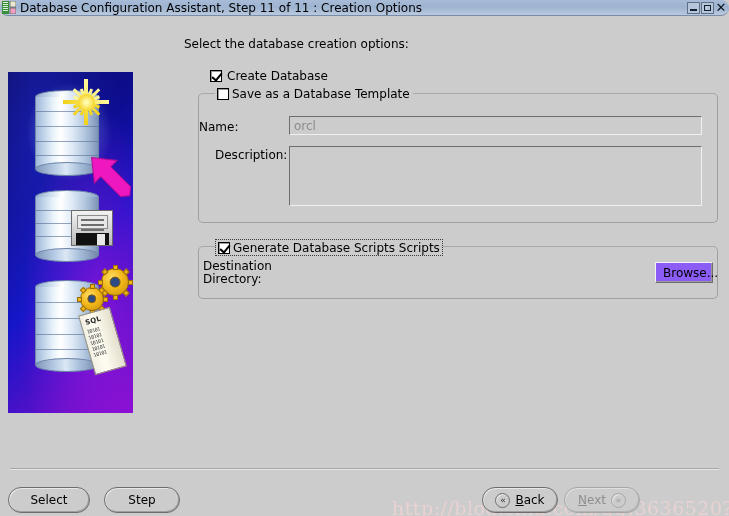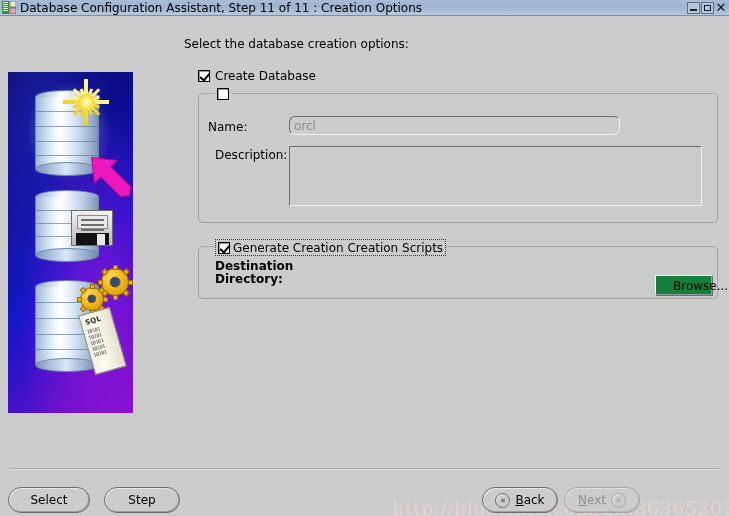--- a/index.html
+++ b/index.html
@@ -21,20 +21,21 @@
   .titlebar {
     position: absolute;
     left: 0; top: 0;
     width: 729px;
     height: 16px;
     background: linear-gradient(to bottom, #a8bcd8 0%, #9db3cf 45%, #b9c9df 100%);
     border-bottom: 1px solid #7a8da8;
     display: flex;
     align-items: center;
     box-sizing: border-box;
+    border-radius: 8px;
   }
   .tb-icon {
     width: 14px; height: 13px;
     margin-left: 2px;
     margin-right: 4px;
     position: relative;
     flex: 0 0 auto;
   }
   .tb-title {
     font-size: 12px;
@@ -277,21 +278,21 @@
   }
   .instr {
     font-size: 12px;
     color: #000;
     margin: 0 0 18px 4px;
   }
 
   .chkrow {
     display: flex;
     align-items: center;
-    margin: 0 0 10px 18px;
+    margin: 0 0 10px 30px;
   }
   .chk {
     width: 12px; height: 12px;
     background: #ffffff;
     border: 1px solid #000000;
     box-shadow: inset 1px 1px 0 #9a9a9a;
     box-sizing: border-box;
     position: relative;
     flex: 0 0 auto;
   }
@@ -383,34 +384,33 @@
     box-sizing: border-box;
     background: #cccccc;
     resize: none;
     font-size: 12px;
     font-family: "DejaVu Sans", "Liberation Sans", sans-serif;
     padding: 2px 4px;
     outline: none;
   }
 
   .btn-rect {
-    background: #15803d;
+    background: #8b5cf6;
     border: 1px solid #777;
     border-top-color: #f2f2f2;
     border-left-color: #f2f2f2;
     border-right-color: #6e6e6e;
     border-bottom-color: #6e6e6e;
     box-shadow: inset -1px -1px 0 #9a9a9a;
     font-size: 12px;
     font-family: "DejaVu Sans", "Liberation Sans", sans-serif;
-    padding: 3px 17px;
+    padding: 3px 7px;
     box-sizing: border-box;
     color: #000;
     cursor: default;
-    margin-top: 13px;
   }
 
   
   .sep {
     position: absolute;
     left: 10px; top: 451px;
     width: 709px;
     height: 1px;
     background: #a8a8a8;
     border-bottom: 1px solid #e4e4e4;
@@ -609,40 +609,41 @@
     <div class="instr">Select the database creation options:</div>
 
     <div class="chkrow">
       <span class="chk on"></span>
       <span class="chklabel">Create Database</span>
     </div>
 
     <div class="group g1">
       <div class="legend">
         <span class="chk"></span>
-      </div>
-
-      <div class="frow" style="left:9px; top:27px;">
+        <span class="chklabel">Save as a Database Template</span>
+      </div>
+
+      <div class="frow" style="left:0; top:27px;">
         <span class="flabel" style="width:74px;">Name:</span>
       </div>
-      <input class="tf disabled" type="text" readonly="" style="position: absolute; left: 90px; top: 22px; width: 331px; height: 19px; border-radius: 6px;" value="orcl">
+      <input class="tf disabled" type="text" readonly="" style="position: absolute; left: 90px; top: 22px; width: 413px; height: 19px;" value="orcl">
 
       <div class="frow" style="left:16px; top:55px;">
         <span class="flabel" style="width:74px;">Description:</span>
       </div>
       <textarea class="ta" readonly="" style="position: absolute; left: 90px; top: 52px; width: 413px; height: 60px;"></textarea>
     </div>
 
     <div class="group g2 focused">
       <div class="legend">
         <span class="chk on"></span>
-        <span class="chklabel">Generate Creation Creation Scripts</span>
-      </div>
-
-      <div class="frow" style="left:16px; top:13px;font-weight:bold;">
+        <span class="chklabel">Generate Database Scripts Scripts</span>
+      </div>
+
+      <div class="frow" style="left:4px; top:13px;">
         <span class="flabel" style="width:76px;">Destination
 Directory:</span>
       </div>
       <button class="btn-rect" style="position:absolute; left:456px; top:15px; width:58px; height:21px;">Browse...</button>
     </div>
 
   </div>
 
   <div class="sep"></div>
 

